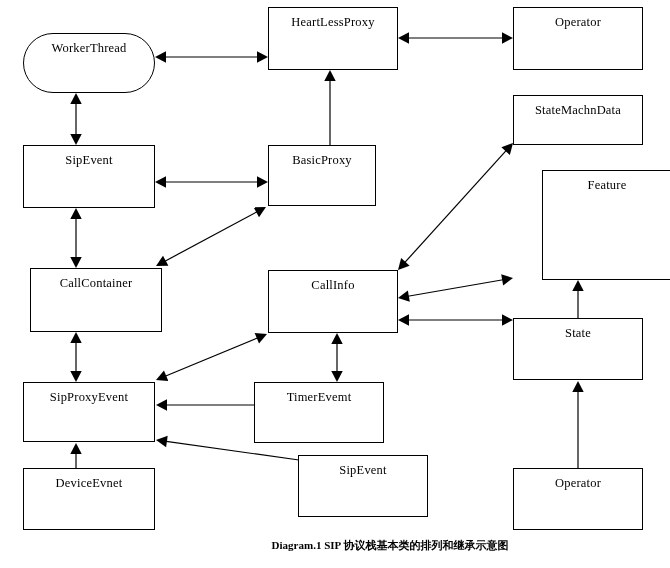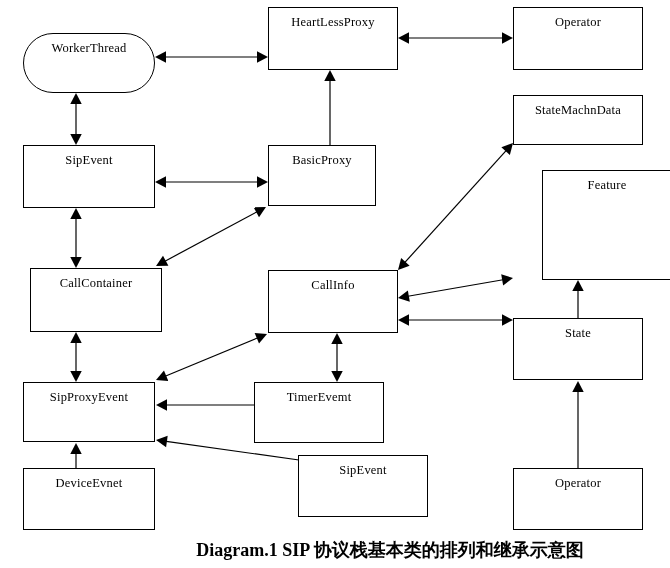--- a/index.html
+++ b/index.html
@@ -47,21 +47,21 @@
     pointer-events: none;
   }
   .caption {
     position: absolute;
     left: 0;
     right: 0;
     top: 538px;
     text-align: center;
     font-family: "Liberation Serif", "DejaVu Serif", serif;
     font-weight: bold;
-    font-size: 18px;
+    font-size: 11px;
     color: #000000;
     padding-left: 110px;
   }
 </style>
 </head>
 <body>
 
 <div id="canvas">
 
   <svg id="edges" viewBox="0 0 670 568" width="670" height="568">

